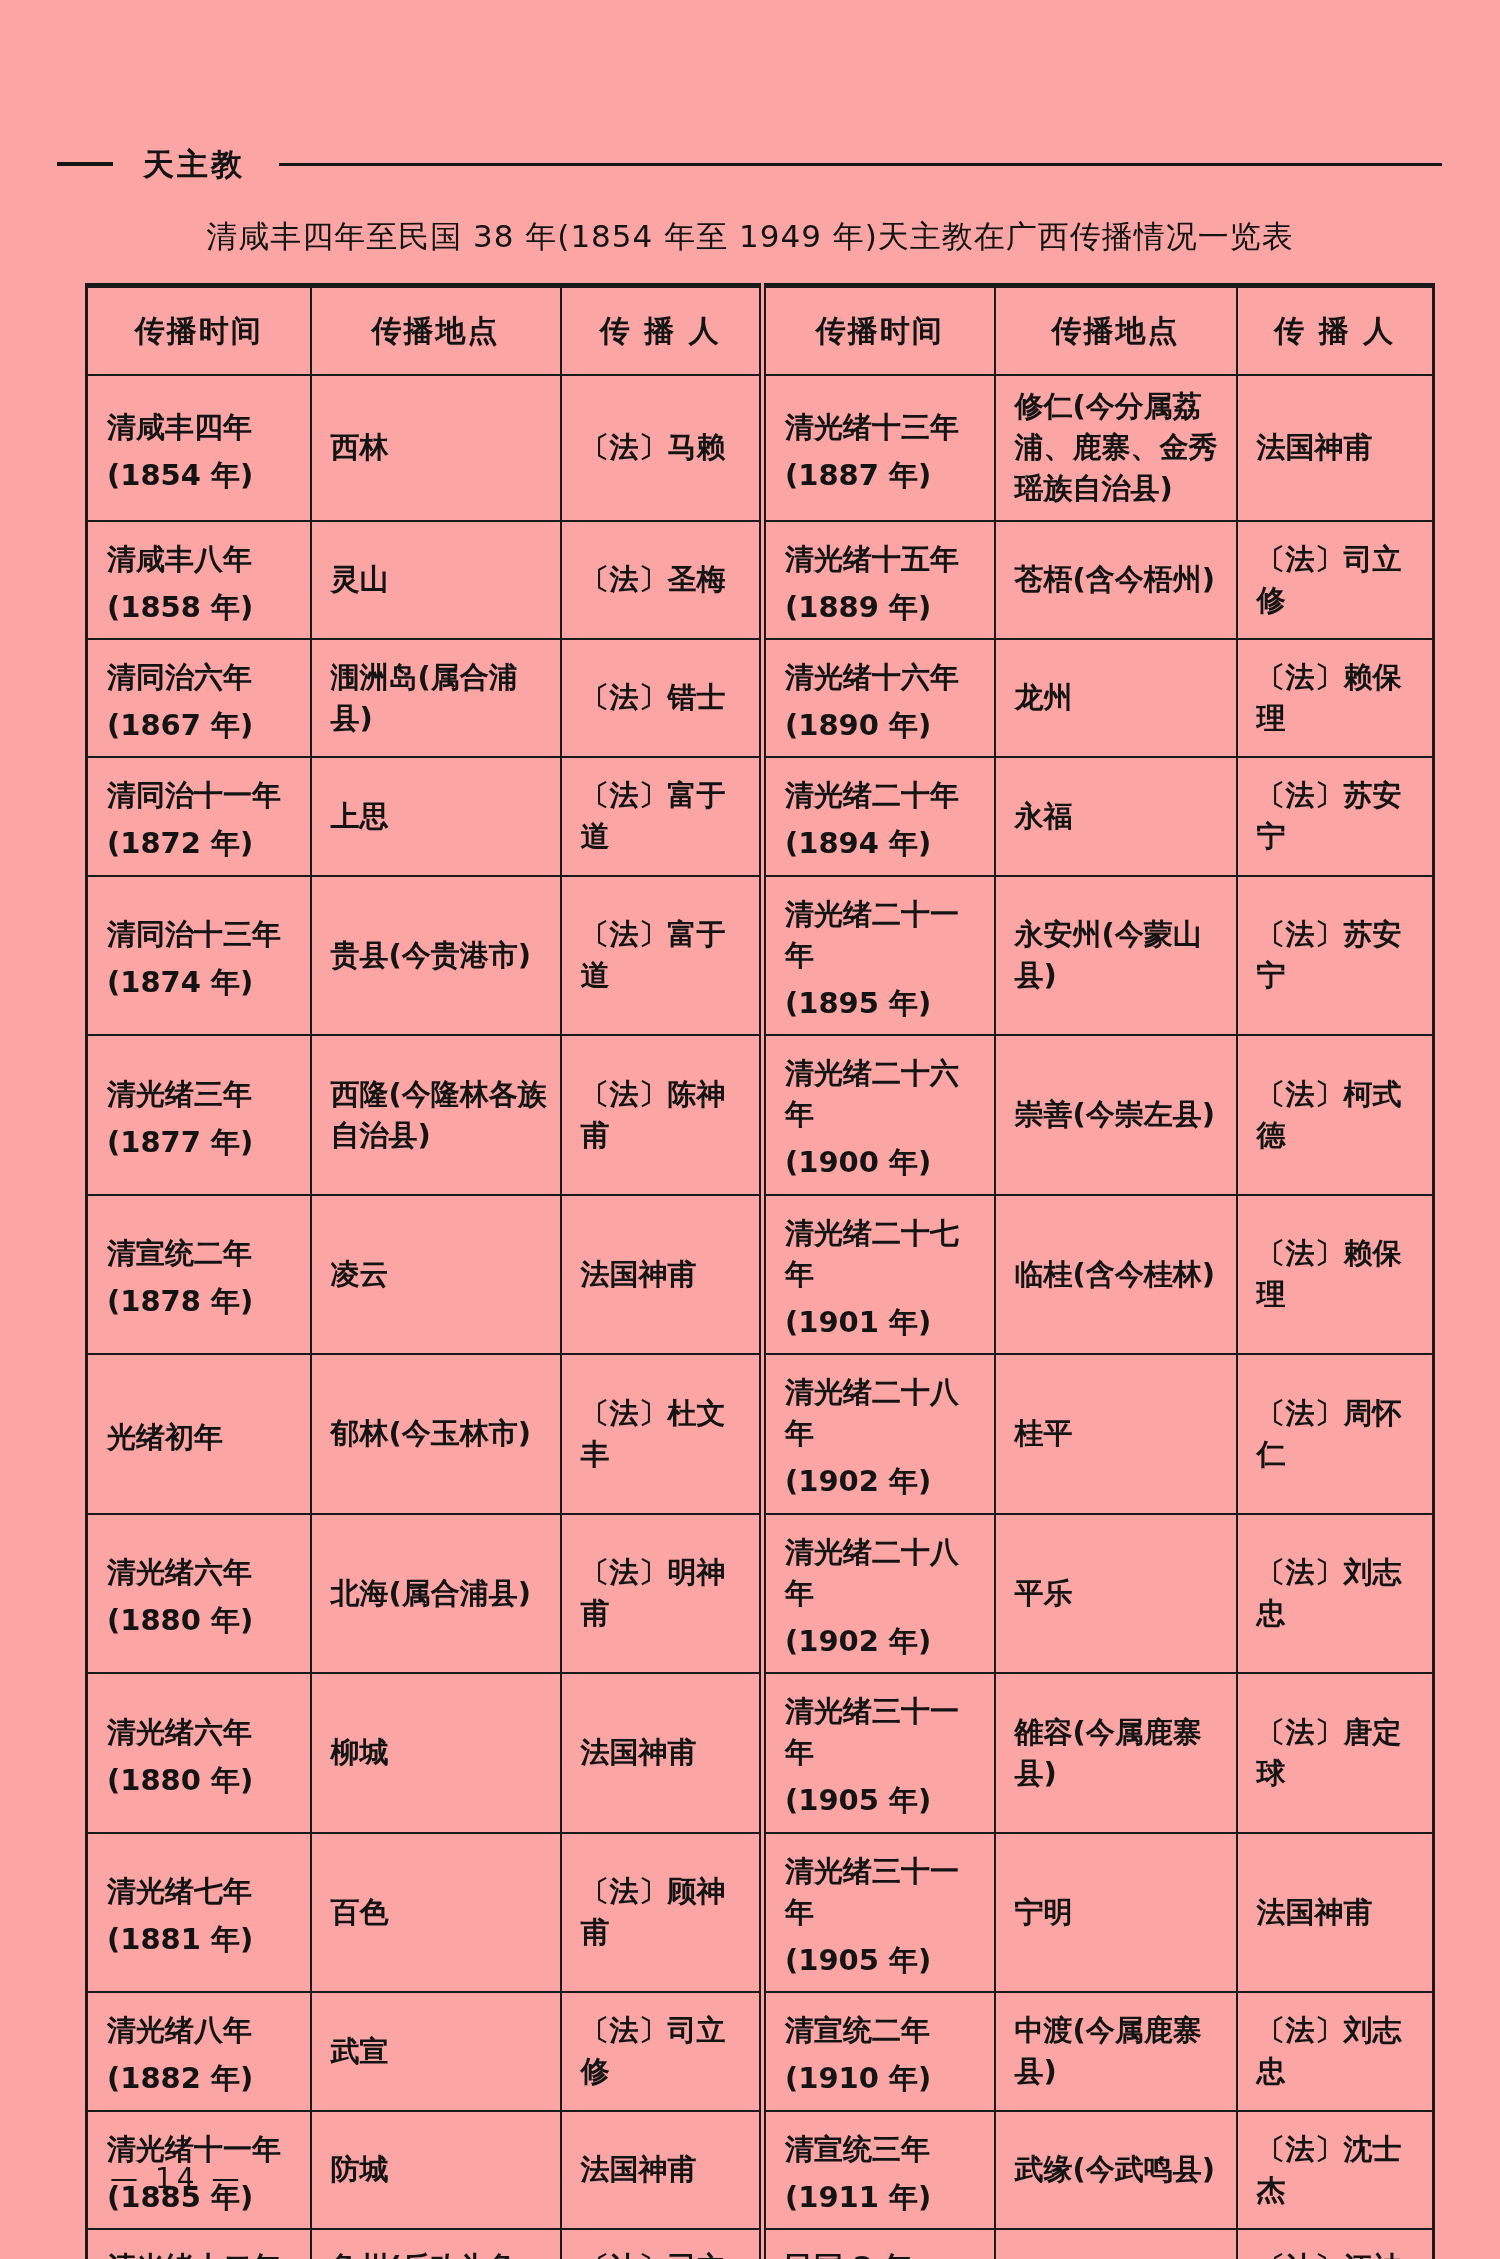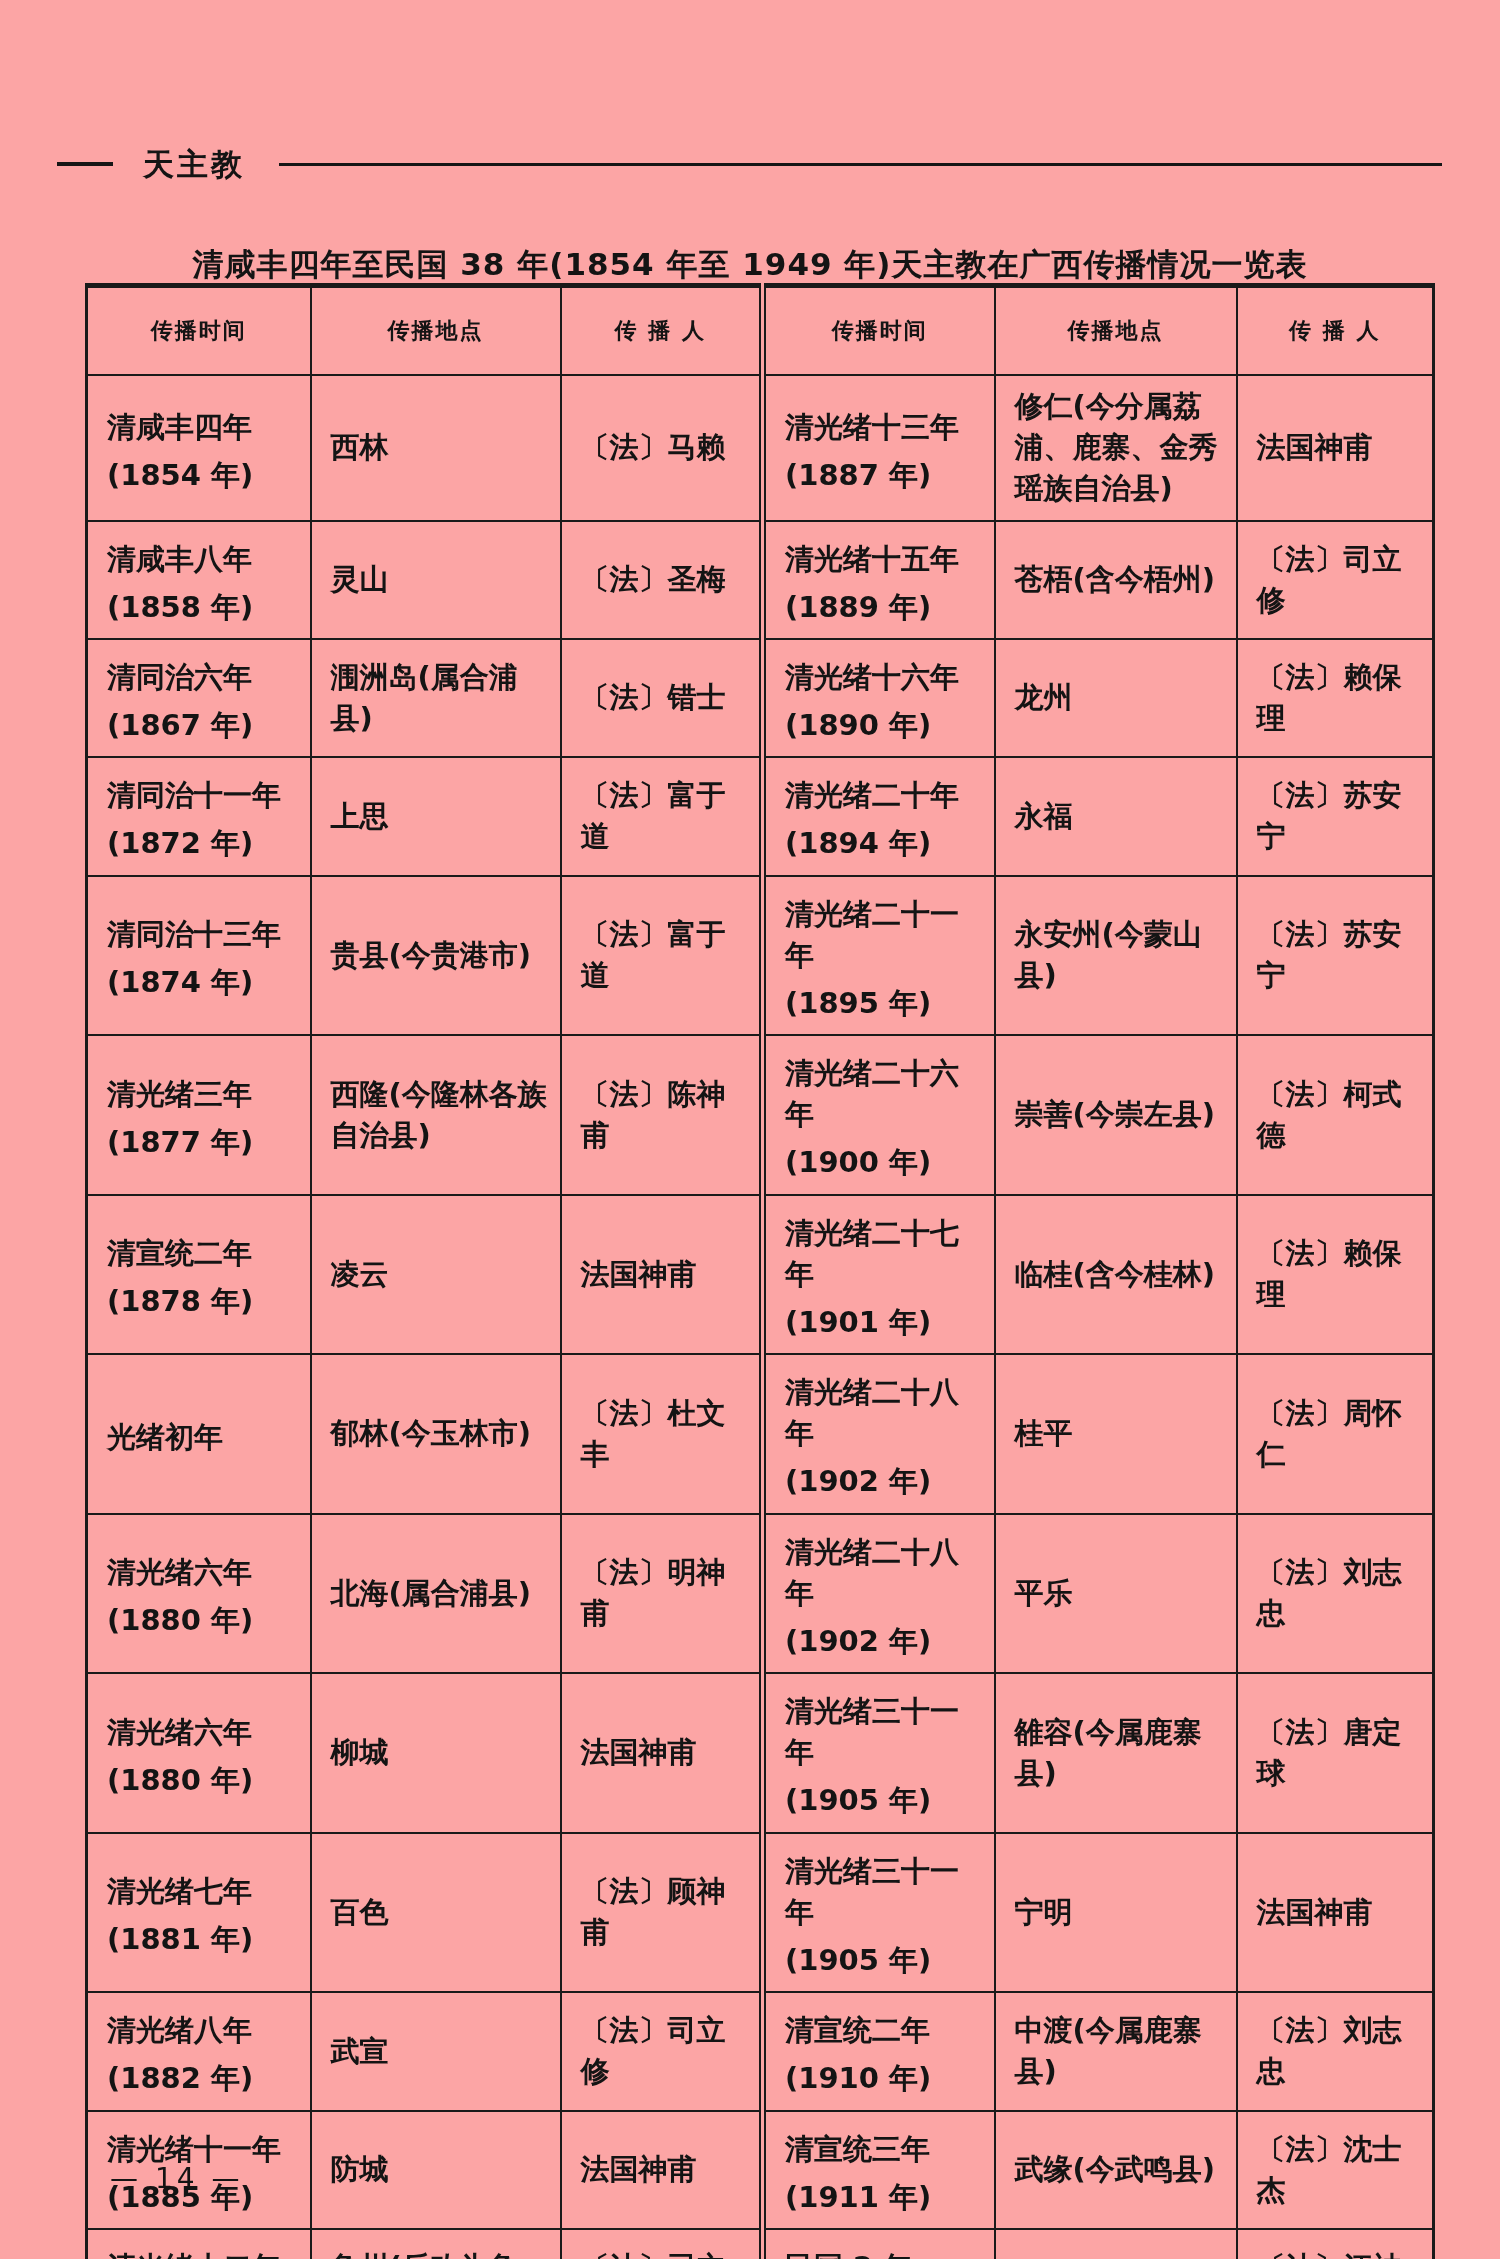--- a/index.html
+++ b/index.html
@@ -47,44 +47,43 @@
     margin-left: 34px;
   }
   
   .doc-title {
     position: absolute;
     top: 216px;
     left: 0;
     width: 100%;
     text-align: center;
     font-size: 31px;
-    font-weight: 700;
+    font-weight: 400;
     letter-spacing: 1px;
-    margin-top: 28px;
   }
   
   table.spread {
     position: absolute;
     top: 283px;
     left: 85px;
     width: 1347px;
     border-collapse: collapse;
     table-layout: fixed;
     border: 3px solid #1a1a1a;
     border-top-width: 5px;
     border-bottom-width: 5px;
   }
   th, td {
     border: 2px solid #1a1a1a;
     vertical-align: middle;
     overflow: hidden;
   }
   th {
     height: 86px;
-    font-size: 22px;
+    font-size: 30px;
     font-weight: 700;
     letter-spacing: 2px;
     text-align: center;
     padding: 0;
   }
   td {
     font-size: 29px;
     font-weight: 600;
     line-height: 1.42;
     padding: 10px 8px 10px 19px;

